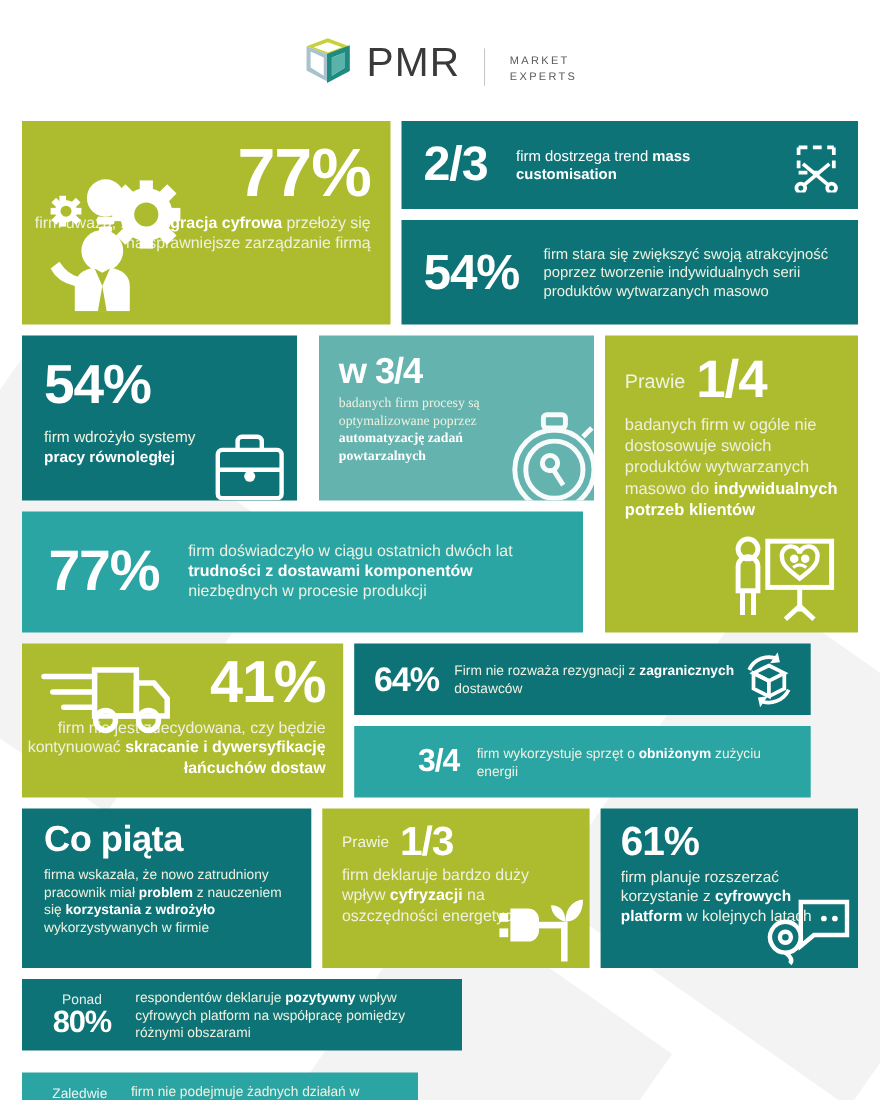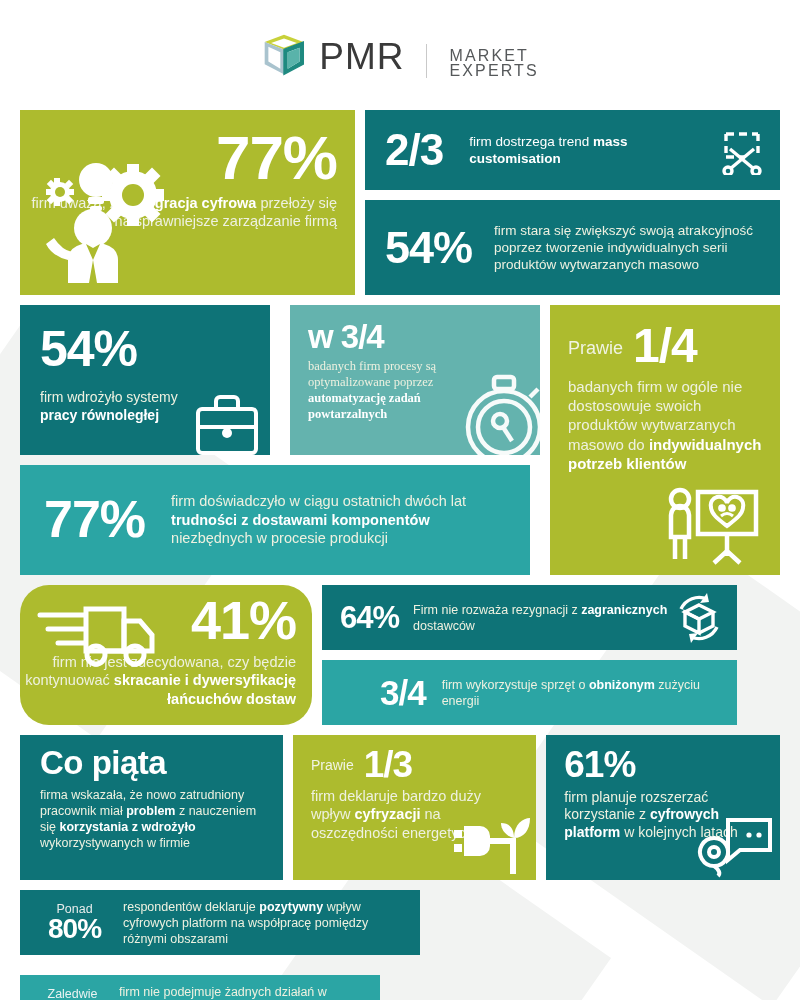--- a/index.html
+++ b/index.html
@@ -28,21 +28,21 @@
     display: flex; align-items: center; justify-content: center;
   }
   .logo { display: flex; align-items: flex-end; gap: 12px; }
   .logo-mark { width: 46px; height: 46px; }
   .logo-word {
     font-size: 37px; letter-spacing: 1px; font-weight: 400;
     color: #3a3a3a; font-family: "Liberation Sans", sans-serif;
   }
   .logo-div { width: 1px; height: 34px; background: #c9c9c9; margin: 0 11px 0 9px; }
   .logo-sub {
-    font-size: 16px; letter-spacing: 2.1px; line-height: 15px;
+    font-size: 10px; letter-spacing: 2.1px; line-height: 15px;
     color: #55585a; text-transform: uppercase;
   }
 
   
   .board { position: relative; z-index: 2; padding: 0 20px; }
   .row { display: flex; gap: 10px; margin-bottom: 10px; }
   .col { display: flex; flex-direction: column; gap: 10px; }
 
   .card { position: relative; overflow: hidden; color: #ffffff; }
   .green   { background: #adbb2e; }
@@ -89,32 +89,32 @@
   #c-14 { width: 250px; height: 270px; padding: 18px 14px 0 18px; }
   #c-14 .lead { font-size: 18px; color: #f0f3e2; display: inline-block; vertical-align: 8px; }
   #c-14 .big { font-size: 48px; display: inline-block; margin-left: 10px; }
   #c-14 .txt { font-size: 15px; margin-top: 8px; }
   #c-14 .icon { right: 20px; bottom: 8px; }
 
   #c-77b { width: 510px; height: 110px; display: flex; align-items: center; padding: 0 20px 0 24px; }
   #c-77b .big { font-size: 52px; }
   #c-77b .txt { font-size: 14.5px; margin-left: 26px; }
 
-  #c-41 { width: 292px; height: 140px; padding: 0 16px 0 0; border-radius: 29px; }
+  #c-41 { width: 292px; height: 140px; padding: 0 16px 0 0; }
   #c-41 .big { font-size: 54px; text-align: right; padding-top: 10px; }
   #c-41 .txt { font-size: 14.5px; text-align: right; margin-top: 6px; }
   #c-41 .icon { left: 14px; top: 14px; }
 
   #c-64 { width: 415px; height: 65px; display: flex; align-items: center; padding: 0 10px 0 18px; }
   #c-64 .big { font-size: 31px; }
   #c-64 .txt { font-size: 12.5px; margin-left: 14px; flex: 1; }
   #c-64 .icon { position: static; }
 
   #c-34b { width: 415px; height: 65px; display: flex; align-items: center; padding: 0 16px 0 58px; }
-  #c-34b .big { font-size: 35px; }
+  #c-34b .big { font-size: 29px; }
   #c-34b .txt { font-size: 12.5px; margin-left: 16px; }
 
   #c-piata { width: 270px; height: 145px; padding: 12px 14px 0 20px; }
   #c-piata .big { font-size: 33px; letter-spacing: -0.5px; }
   #c-piata .txt { font-size: 12.5px; margin-top: 8px; }
 
   #c-13 { width: 250px; height: 145px; padding: 12px 12px 0 18px; }
   #c-13 .lead { font-size: 14px; color: #f1f4e4; display: inline-block; vertical-align: 7px; }
   #c-13 .big { font-size: 37px; display: inline-block; margin-left: 10px; }
   #c-13 .txt { font-size: 14.5px; margin-top: 4px; }

